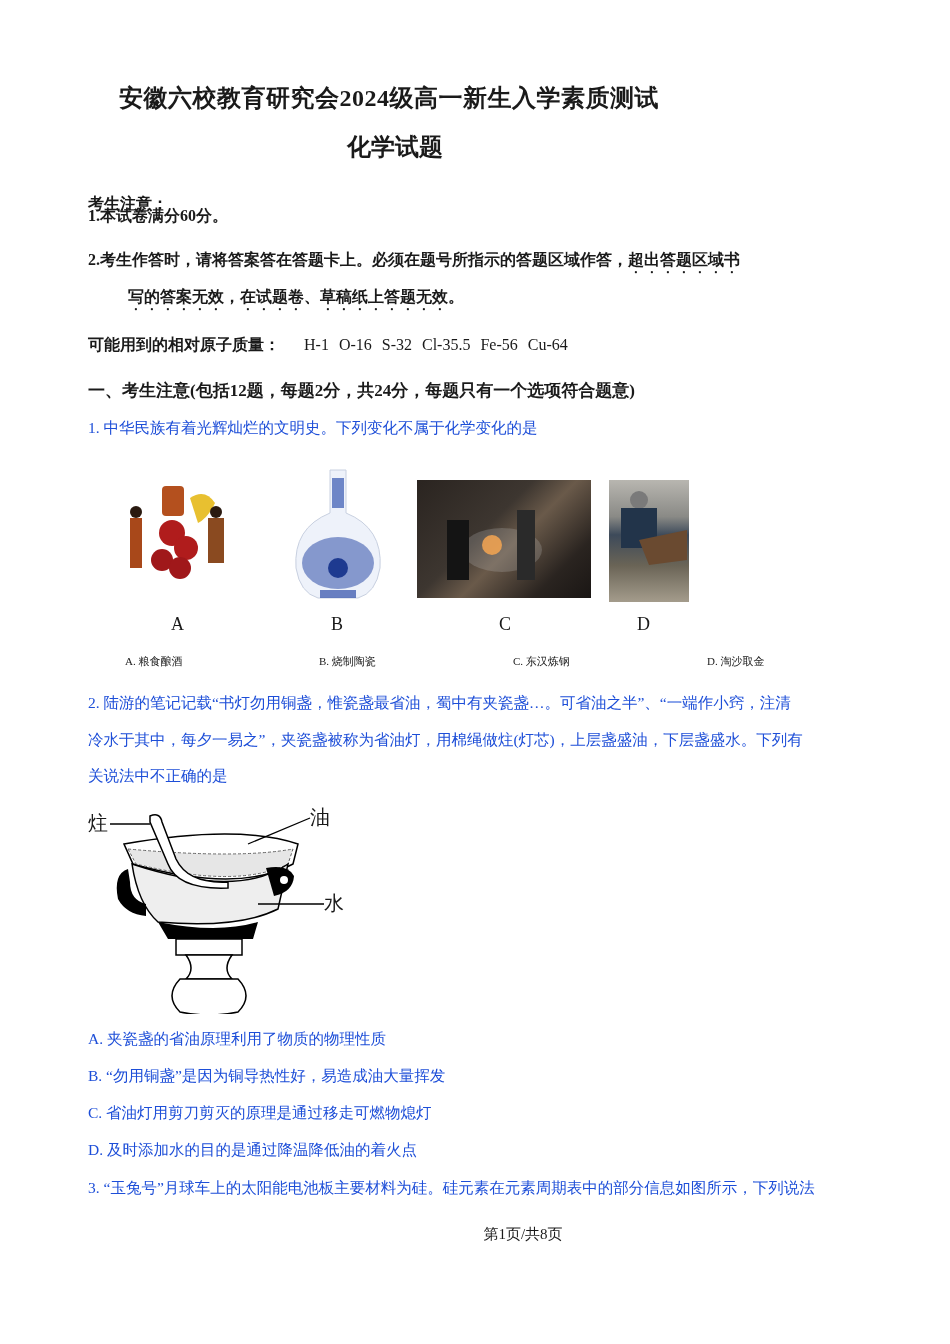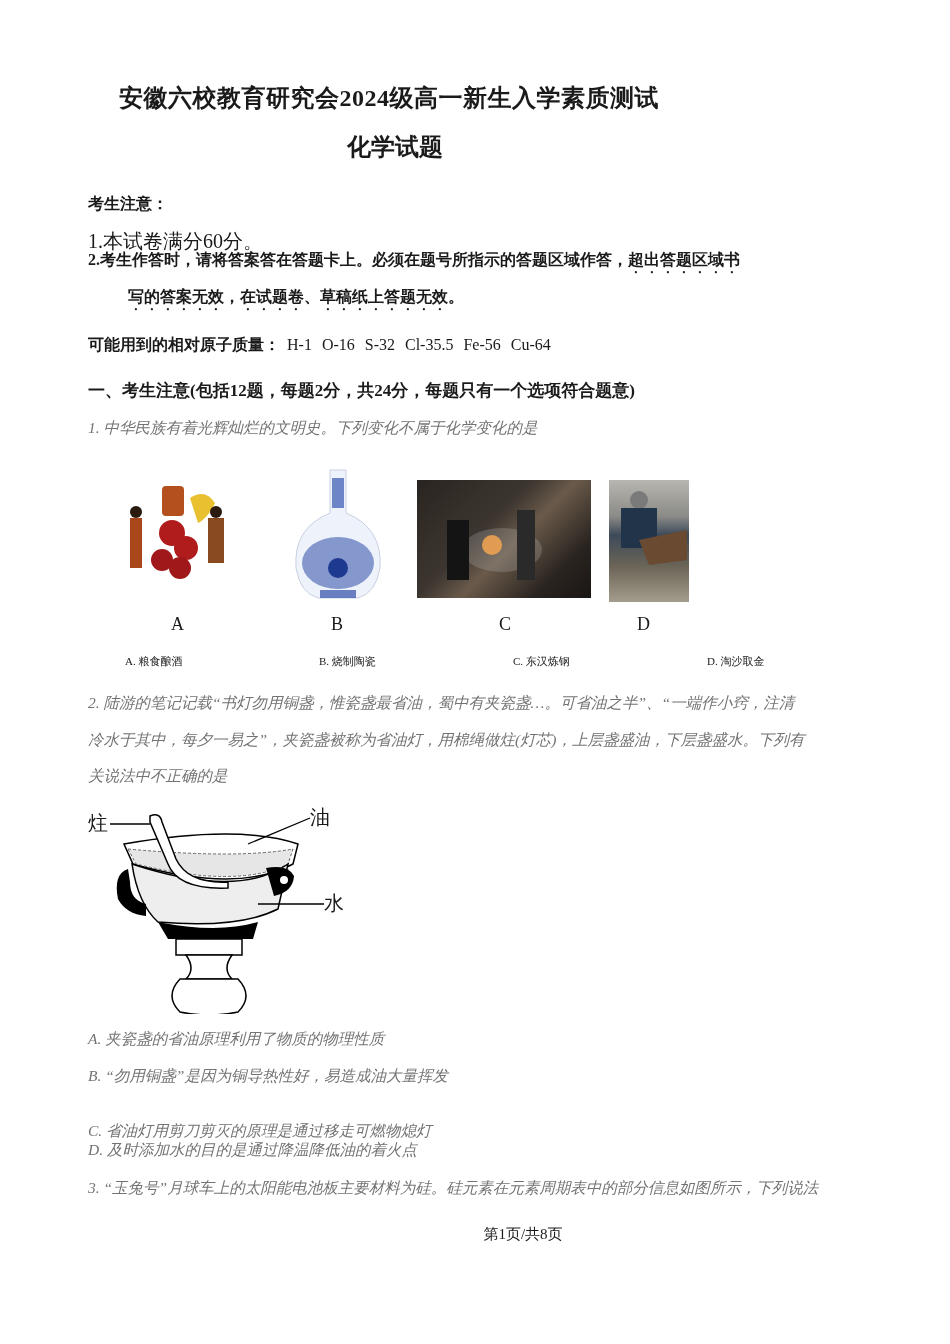--- a/index.html
+++ b/index.html
@@ -2,34 +2,34 @@
 <html><head>
 <meta charset="utf-8">
 <style>
   html, body { margin: 0; padding: 0; background: #ffffff; }
   body { width: 950px; height: 1344px; position: relative; overflow: hidden; font-family: "Liberation Serif", "DejaVu Serif", serif; color: #1a1a1a; }
   .abs { position: absolute; }
   .title { left: 0; width: 778px; text-align: center; font-weight: bold; font-size: 24px; top: 82px; letter-spacing: 0.5px; }
   .subtitle { left: 0; width: 790px; text-align: center; font-weight: bold; font-size: 24px; top: 131px; }
   .line { left: 88px; font-size: 16px; white-space: nowrap; }
   .note-head { top: 194px; font-weight: bold; font-size: 16px; }
-  .note1 { top: 228px; font-weight: normal; font-size: 20px; }
+  .note1 { top: 206px; font-weight: bold; font-size: 16px; }
   .note2 { top: 250px; font-weight: bold; font-size: 16px; width: 790px; }
   .note3 { top: 287px; font-weight: bold; font-size: 16px; margin-left: 40px; }
   .dotted { text-emphasis: dot; -webkit-text-emphasis: dot; text-emphasis-position: under; -webkit-text-emphasis-position: under; }
   .mass { top: 335px; font-size: 16px; }
   .mass .lbl { font-weight: bold; }
-  .mass .vals { margin-left: 7px; word-spacing: 6px; }
+  .mass .vals { margin-left: 24px; word-spacing: 6px; }
   .section { top: 379px; font-weight: bold; font-size: 17px; }
-  .q { font-size: 15.5px; color: #737373; font-style: italic; }
+  .q { font-size: 15.5px; color: #1d4ed8; }
   .q1 { top: 418px; }
   .fig-label { font-size: 18px; top: 614px; }
   .opts1 { top: 654px; font-size: 11px; margin-left: 37px; }
   .q2a { top: 693px; } .q2b { top: 730px; } .q2c { top: 766px; }
-  .oA { top: 1029px; } .oB { top: 1066px; } .oC { top: 1103px; margin-top: 18px; } .oD { top: 1140px; }
+  .oA { top: 1029px; } .oB { top: 1066px; } .oC { top: 1103px; } .oD { top: 1140px; }
   .q3 { top: 1178px; }
   .footer { left: 0; width: 950px; text-align: center; top: 1225px; font-size: 15px; padding-left: 48px; }
   .img-a { left: 120px; top: 478px; width: 118px; height: 110px; }
   .img-b { left: 288px; top: 468px; width: 100px; height: 136px; }
   .img-c { left: 417px; top: 480px; width: 174px; height: 118px; background: linear-gradient(135deg,#2a2420 0%,#3d3630 40%,#6a5a4a 55%,#2a2420 80%,#1a1614 100%); }
   .img-d { left: 609px; top: 480px; width: 80px; height: 122px; background: linear-gradient(180deg,#b8b6b0 0%,#8a8a86 30%,#3d4a5a 45%,#6a6456 70%,#a49c8c 100%); }
   .lamp { left: 88px; top: 804px; width: 270px; height: 210px; }
 </style>
 </head>
 <body>

